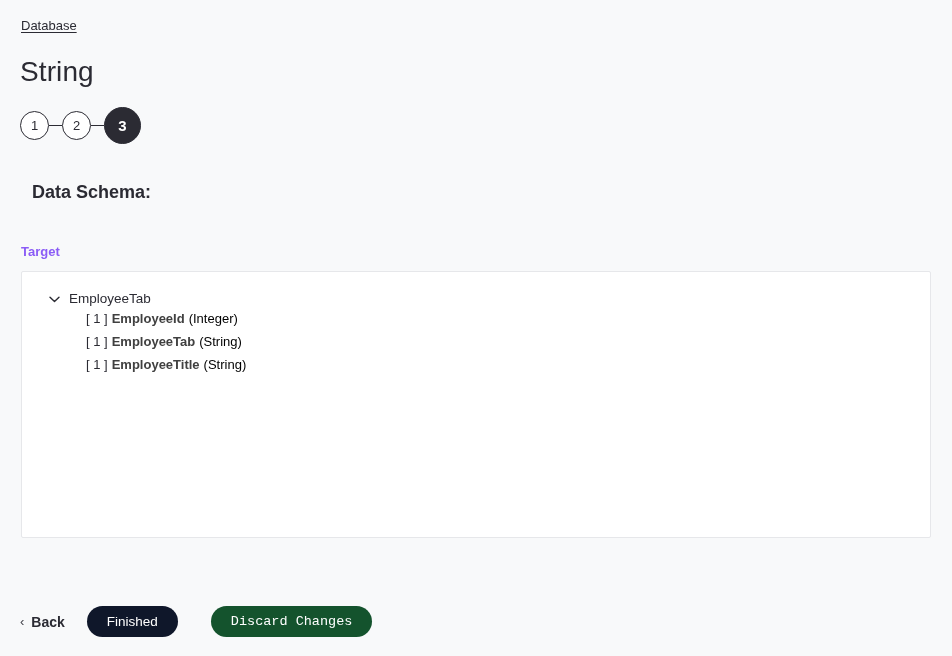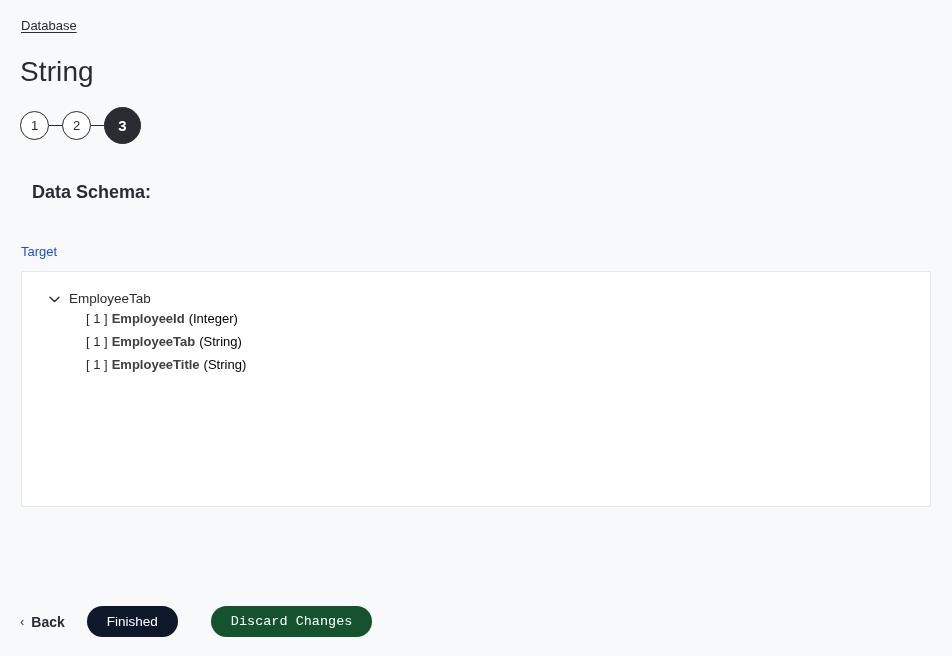--- a/index.html
+++ b/index.html
@@ -100,31 +100,32 @@
     white-space: nowrap;
   }
 
   
   .target-label {
     position: absolute;
     left: 21px;
     top: 244px;
     font-size: 13px;
     line-height: 16px;
-    color: #1d4ed8;
-    white-space: nowrap;
+    color: #8b5cf6;
+    white-space: nowrap;
+    font-weight: bold;
   }
 
   
   .schema-panel {
     position: absolute;
     left: 21px;
     top: 271px;
     width: 910px;
-    height: 236px;
+    height: 267px;
     background: #ffffff;
     border: 1px solid #e6e7ea;
     border-radius: 2px;
     overflow: hidden;
   }
   .tree {
     padding: 16px 0 0 0;
     margin: 0;
     list-style: none;
   }

